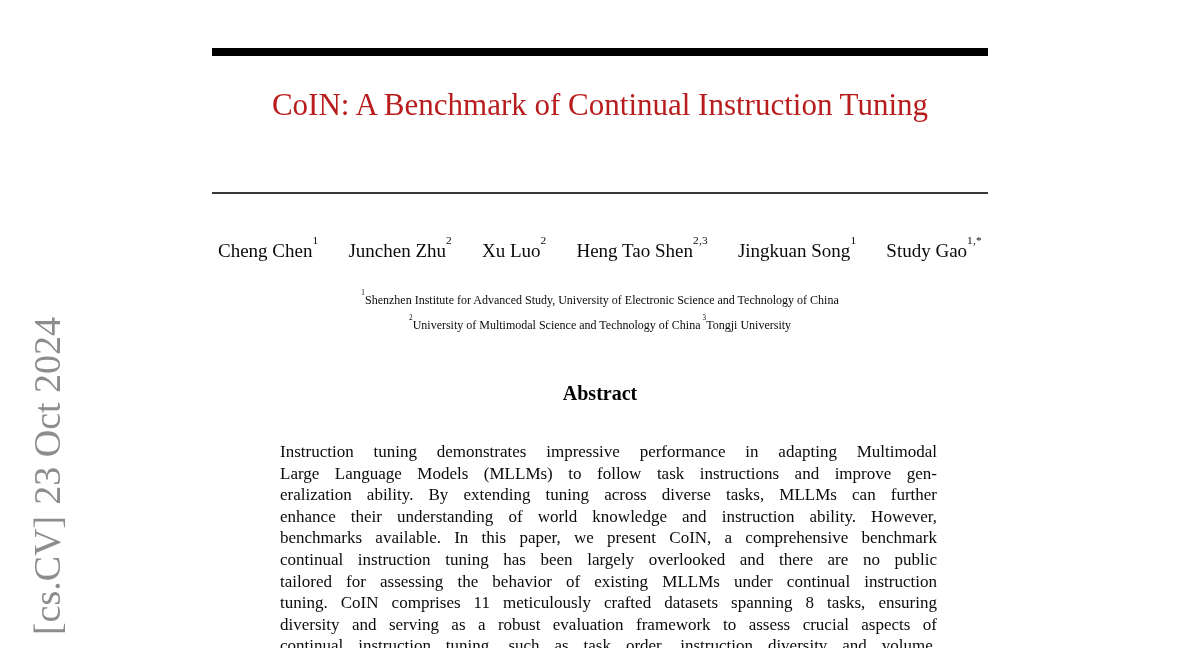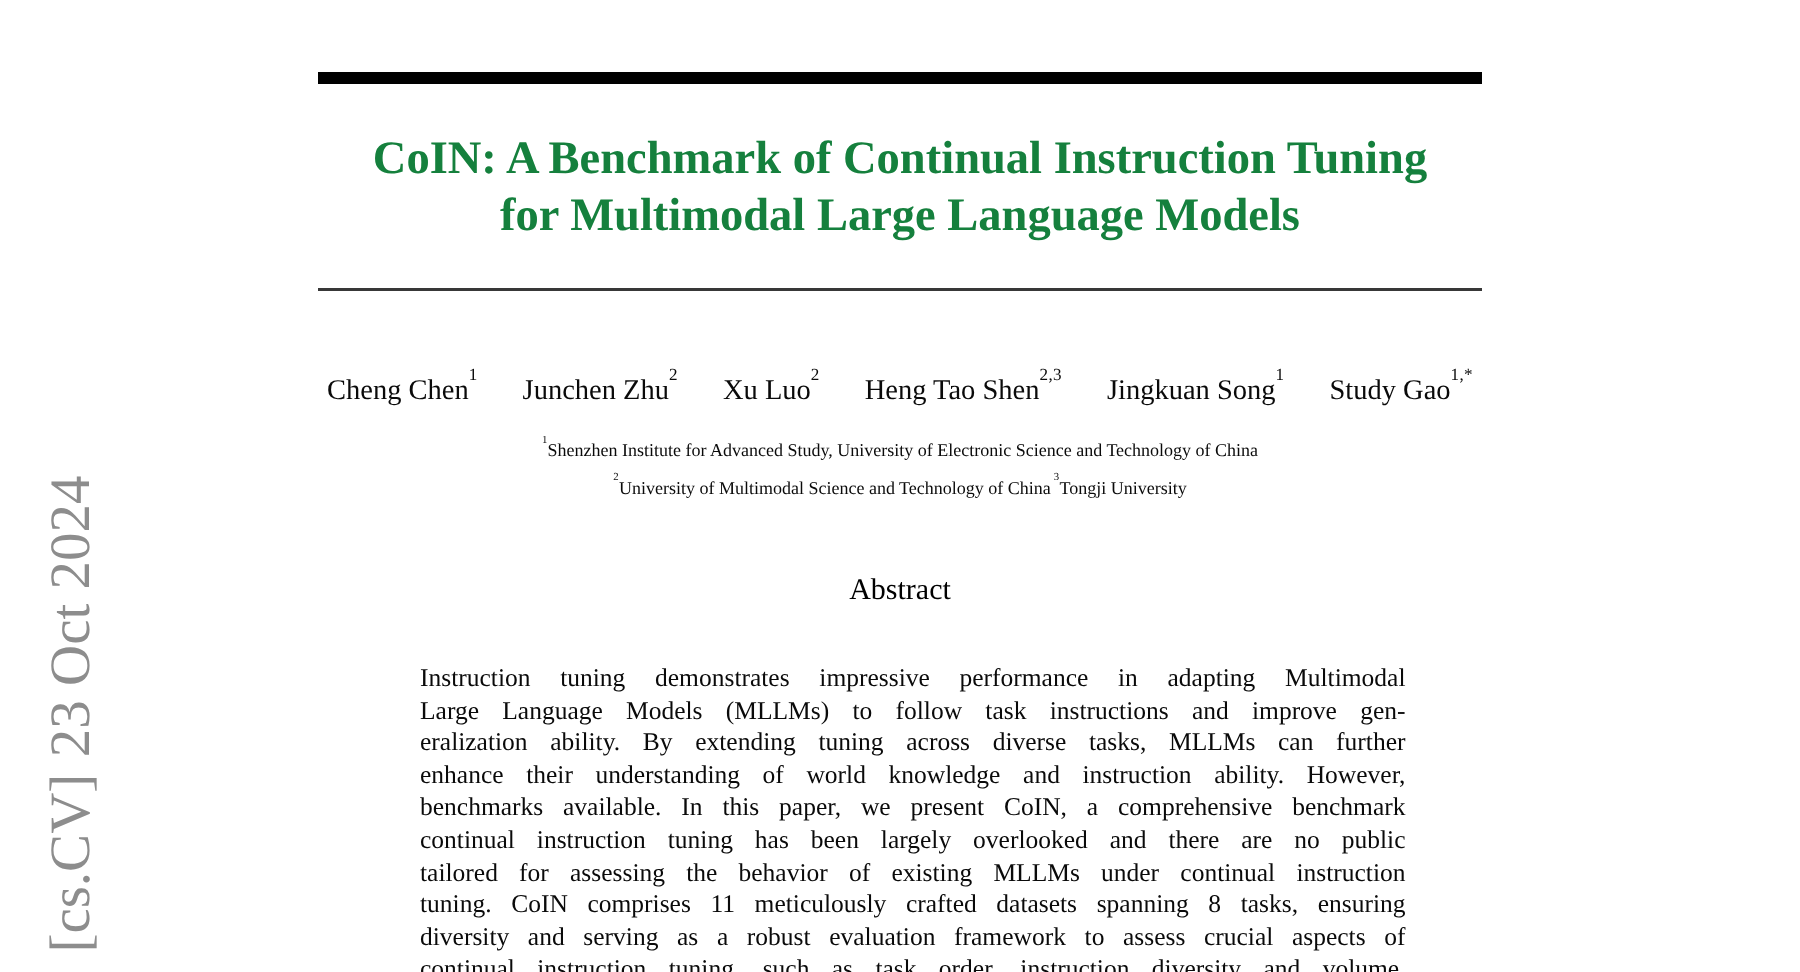--- a/index.html
+++ b/index.html
@@ -17,36 +17,36 @@
     left: 212px; top: 48px;
     width: 776px; height: 8px;
     background: #000000;
   }
 
   .paper-title {
     position: absolute;
     left: 212px; top: 86px;
     width: 776px;
     text-align: center;
-    font-weight: bold;
+    font-weight: normal;
     font-size: 31px;
     line-height: 38px;
-    color: #15803d;
+    color: #b91c1c;
   }
 
   .mid-rule {
     position: absolute;
     left: 212px; top: 192px;
     width: 776px; height: 2px;
     background: #383838;
   }
 
   .authors-row {
     position: absolute;
-    left: 212px; top: 250px;
+    left: 212px; top: 240px;
     width: 776px;
     display: flex;
     justify-content: center;
     column-gap: 30px;
     font-size: 19px;
     white-space: nowrap;
   }
 
   .sup {
     font-size: 0.60em;
@@ -63,21 +63,21 @@
     font-size: 12px;
     line-height: 22px;
   }
   .affil-gap { margin-left: 0.28em; }
 
   .abstract-heading {
     position: absolute;
     left: 212px; top: 382px;
     width: 776px;
     text-align: center;
-    font-weight: normal;
+    font-weight: bold;
     font-size: 20px;
     color: #000000;
   }
 
   .abstract-body {
     position: absolute;
     left: 280px; top: 441px;
     width: 657px;
     font-size: 17px;
     line-height: 21.6px;
@@ -99,21 +99,20 @@
     color: #8d8d8d;
   }
 </style>
 </head>
 <body>
 
 <div class="top-bar"></div>
 
 <div class="paper-title">
   <div>CoIN: A Benchmark of Continual Instruction Tuning</div>
-  <div>for Multimodal Large Language Models</div>
 </div>
 
 <div class="mid-rule"></div>
 
 <div class="authors-row">
   <span class="author"><span>Cheng Chen</span><sup class="sup">1</sup></span>
   <span class="author"><span>Junchen Zhu</span><sup class="sup">2</sup></span>
   <span class="author"><span>Xu Luo</span><sup class="sup">2</sup></span>
   <span class="author"><span>Heng Tao Shen</span><sup class="sup">2,3</sup></span>
   <span class="author"><span>Jingkuan Song</span><sup class="sup">1</sup></span>

